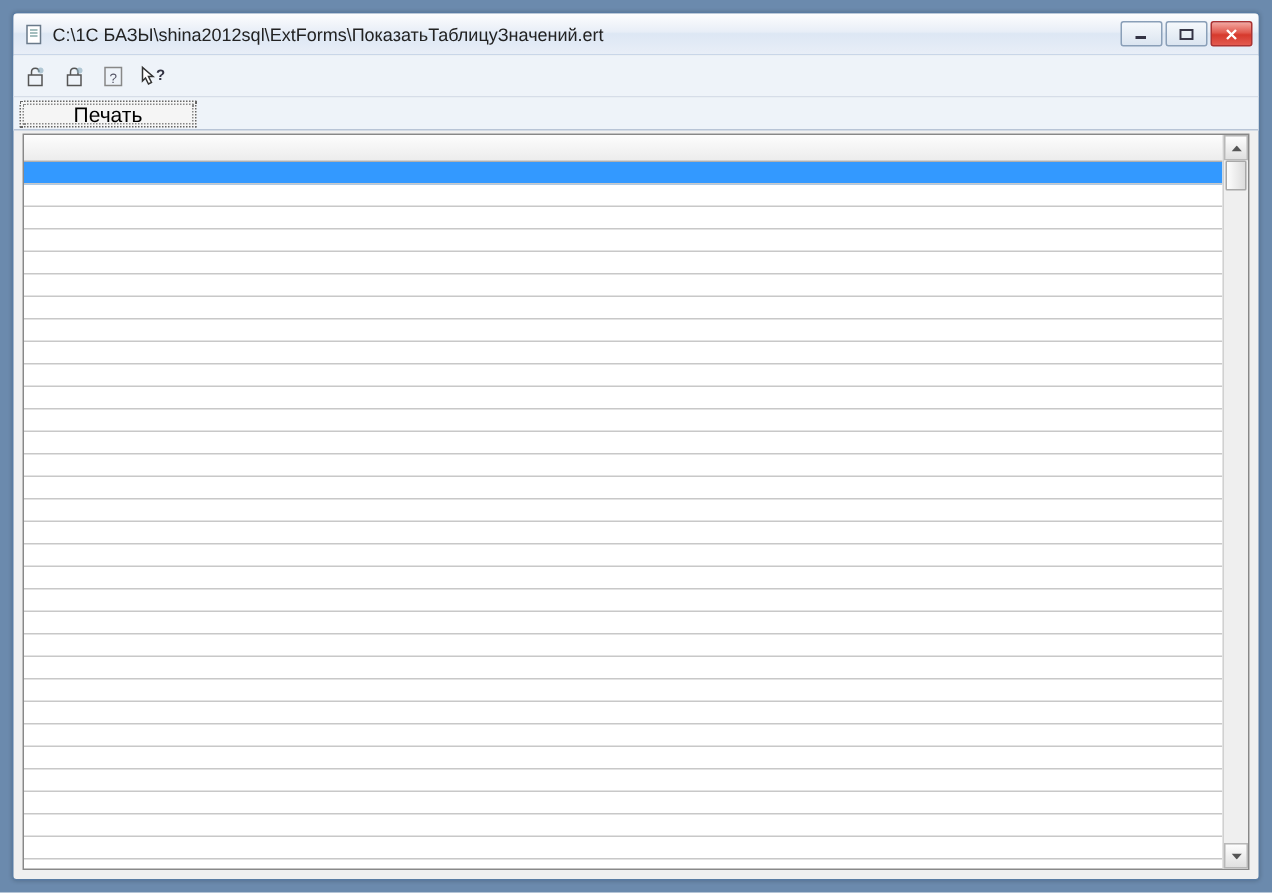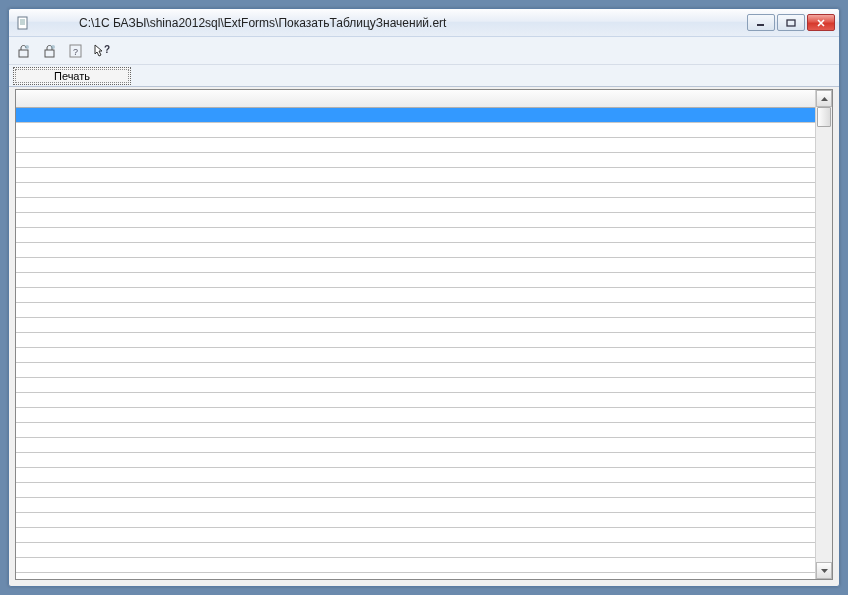--- a/index.html
+++ b/index.html
@@ -23,21 +23,20 @@
     box-shadow: 0 0 3px rgba(0,0,0,0.2);
   }
   .titlebar {
     height: 28px;
     background: linear-gradient(to bottom, #fdfdfe, #e8eef7 45%, #dde7f4 50%, #e8eef7);
     border-bottom: 1px solid #c9d6e8;
     display: flex;
     align-items: center;
     padding: 0 4px 0 6px;
     border-radius: 3px 3px 0 0;
-    gap: 44px;
   }
   .titlebar .app-icon {
     width: 16px;
     height: 16px;
     margin-right: 4px;
     display: flex;
     align-items: center;
     justify-content: center;
   }
   .titlebar .title {
@@ -91,21 +90,21 @@
     border-bottom: 1px solid #b8c4d6;
     display: flex;
     align-items: center;
     padding: 1px 4px;
   }
   .print-btn {
     height: 18px;
     min-width: 118px;
     background: #f5f5f5;
     border: 1px dotted #666;
-    font-size: 11px;
+    font-size: 14px;
     padding: 0 8px;
     display: flex;
     align-items: center;
     justify-content: center;
     cursor: pointer;
     font-family: inherit;
     outline: 1px dotted #888;
     outline-offset: -3px;
   }
   .grid-wrap {

